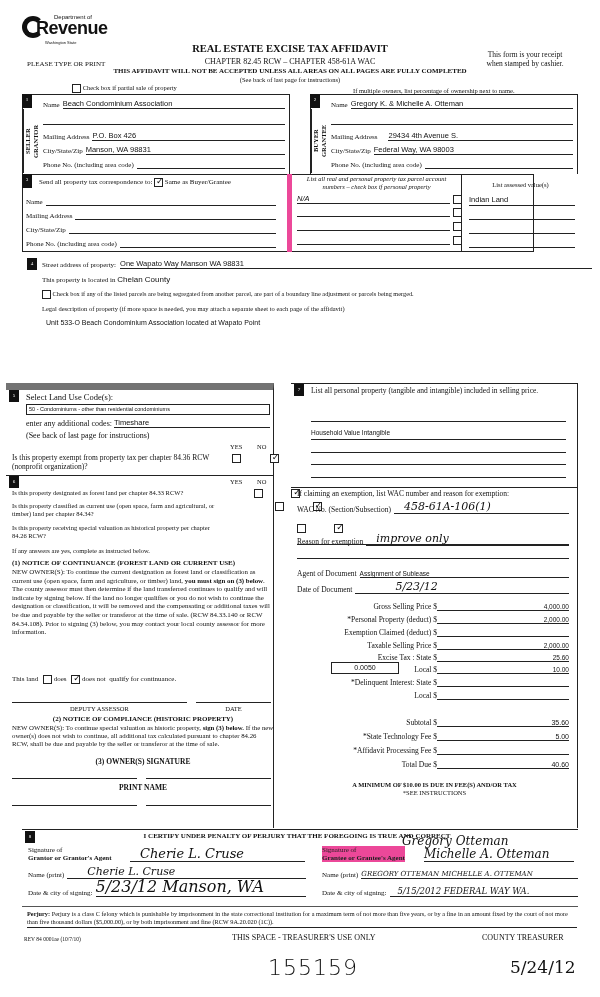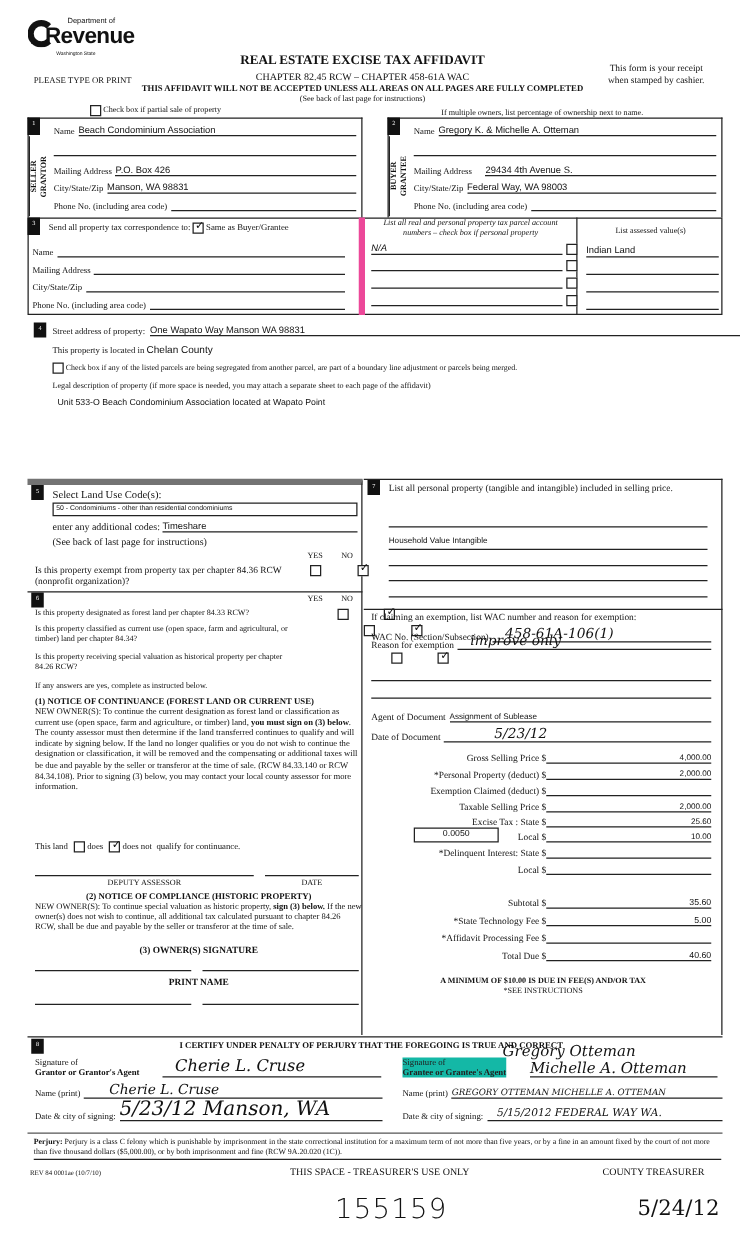--- a/index.html
+++ b/index.html
@@ -82,21 +82,21 @@
   <div class="row" style="left:20px;top:48px;width:242px;height:12px;">
     <span>City/State/Zip</span>
     <span class="filled line" style="flex:1;margin-left:3px;">Federal Way, WA 98003</span>
   </div>
   <div class="row" style="left:20px;top:62px;width:242px;height:12px;">
     <span>Phone No. (including area code)</span>
     <span class="filled line" style="flex:1;margin-left:3px;"></span>
   </div>
 </div>
 
-<div class="abs box" style="left:22px;top:174px;width:556px;height:78px;">
+<div class="abs box" style="left:22px;top:174px;width:512px;height:78px;">
   <div class="secnum" style="left:-1px;top:-1px;height:14px;">3</div>
   <div class="abs" style="left:16px;top:3px;font-size:7px;">
     <span>Send all property tax correspondence to:</span>
     <span class="cb checked"></span>
     <span>Same as Buyer/Grantee</span>
   </div>
   <div class="row" style="left:3px;top:20px;width:250px;height:11px;">
       <span>Name</span>
       <span class="line" style="flex:1;margin-left:3px;"></span>
     </div>
@@ -148,21 +148,21 @@
   <span>This property is located in</span>
   <span class="filled" style="font-size:8px;">Chelan County</span>
 </div>
 <div class="abs" style="left:42px;top:290px;font-size:6.3px;">
   <span class="cb"></span>
   <span>Check box if any of the listed parcels are being segregated from another parcel, are part of a boundary line adjustment or parcels being merged.</span>
 </div>
 <div class="abs" style="left:42px;top:305px;font-size:6.5px;">Legal description of property (if more space is needed, you may attach a separate sheet to each page of the affidavit)</div>
 <div class="abs filled" style="left:46px;top:319px;font-size:7px;">Unit 533-O Beach Condominium Association located at Wapato Point</div>
 
-<div class="abs" style="left:22px;top:383px;width:268px;height:445px;border-top:5px solid #737373;border-right:1px solid #222;">
+<div class="abs" style="left:6px;top:383px;width:268px;height:445px;border-top:7px solid #737373;border-right:1px solid #222;">
   <div class="secnum" style="left:3px;top:0;">5</div>
   <div class="abs" style="left:20px;top:2px;font-size:8.5px;">Select Land Use Code(s):</div>
   <div class="abs box sans" style="left:20px;top:14px;width:244px;height:11px;font-size:5.5px;padding:1px 2px;">50 - Condominiums - other than residential condominiums</div>
   <div class="row" style="left:20px;top:27px;width:244px;height:11px;font-size:8px;">
     <span>enter any additional codes:</span>
     <span class="filled line" style="flex:1;margin-left:2px;">Timeshare</span>
   </div>
   <div class="abs" style="left:20px;top:41px;font-size:8px;">(See back of last page for instructions)</div>
   <div class="abs" style="left:224px;top:53px;font-size:6.5px;">YES</div>
   <div class="abs" style="left:251px;top:53px;font-size:6.5px;">NO</div>
@@ -225,21 +225,21 @@
   <div class="abs line" style="left:20px;top:68px;width:255px;"></div>
   <div class="abs line" style="left:20px;top:80px;width:255px;"></div>
   <div class="abs line" style="left:20px;top:93px;width:255px;"></div>
 
   <div class="abs" style="left:0;top:103px;width:287px;border-top:1px solid #222;"></div>
   <div class="abs" style="left:6px;top:105px;font-size:7.5px;">If claiming an exemption, list WAC number and reason for exemption:</div>
   <div class="row" style="left:6px;top:116px;width:272px;height:14px;font-size:7.5px;">
     <span>WAC No. (Section/Subsection)</span>
     <span class="hand line" style="flex:1;margin-left:3px;padding-left:10px;">458-61A-106(1)</span>
   </div>
-  <div class="row" style="left:6px;top:122px;width:272px;height:14px;font-size:7.5px;">
+  <div class="row" style="left:6px;top:148px;width:272px;height:14px;font-size:7.5px;">
     <span>Reason for exemption</span>
     <span class="hand line" style="flex:1;margin-left:3px;padding-left:10px;">improve only</span>
   </div>
   <div class="abs line" style="left:6px;top:160px;width:272px;"></div>
   <div class="abs line" style="left:6px;top:174px;width:272px;"></div>
   <div class="row" style="left:6px;top:182px;width:272px;height:12px;font-size:7.5px;">
     <span>Agent of Document</span>
     <span class="filled line" style="flex:1;margin-left:3px;font-size:6.5px;">Assignment of Sublease</span>
   </div>
   <div class="row" style="left:6px;top:196px;width:272px;height:14px;font-size:7.5px;">
@@ -309,21 +309,21 @@
   <div class="abs hand line" style="left:108px;top:16px;width:175px;height:16px;padding-left:10px;font-size:13px;">Cherie L. Cruse</div>
   <div class="row" style="left:6px;top:35px;width:278px;height:14px;font-size:7px;">
     <span>Name (print)</span>
     <span class="hand line" style="flex:1;margin-left:3px;padding-left:20px;">Cherie L. Cruse</span>
   </div>
   <div class="row" style="left:6px;top:51px;width:278px;height:16px;font-size:7px;">
     <span>Date &amp; city of signing:</span>
     <span class="hand line" style="flex:1;margin-left:3px;font-size:16px;">5/23/12  Manson, WA</span>
   </div>
 
-  <div class="abs" style="left:300px;top:16px;font-size:7px;line-height:8px;background:#14b8a6;color:#222;">
+  <div class="abs" style="left:300px;top:16px;font-size:7px;line-height:8px;background:#ec4899;color:#222;">
     <span>Signature of</span><br><b>Grantee or Grantee's Agent</b>
   </div>
   <div class="abs hand" style="left:380px;top:4px;font-size:12px;">Gregory Otteman</div>
   <div class="abs hand line" style="left:402px;top:17px;width:150px;font-size:12px;">Michelle A. Otteman</div>
   <div class="row" style="left:300px;top:35px;width:256px;height:14px;font-size:7px;">
     <span>Name (print)</span>
     <span class="hand line" style="flex:1;margin-left:3px;font-size:7px;">GREGORY OTTEMAN  MICHELLE A. OTTEMAN</span>
   </div>
   <div class="row" style="left:300px;top:51px;width:256px;height:16px;font-size:7px;">
     <span>Date &amp; city of signing:</span>

